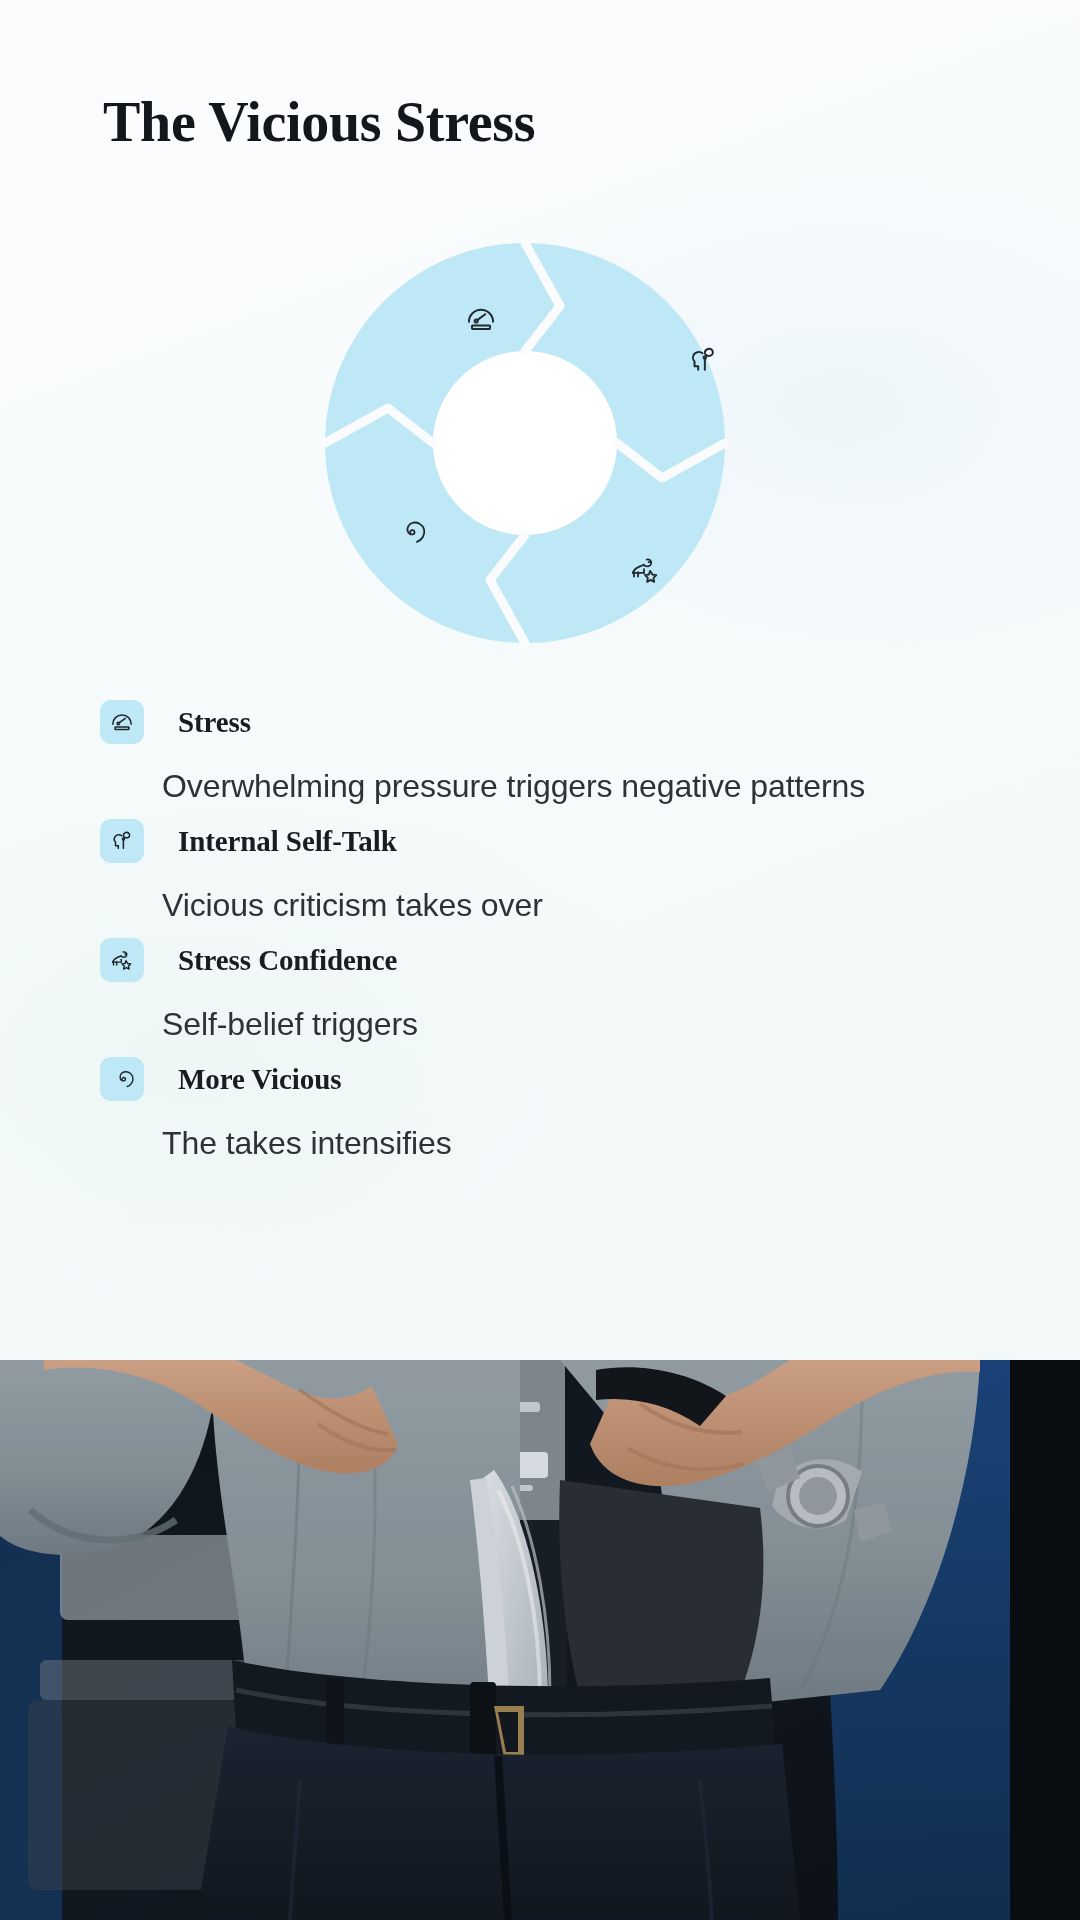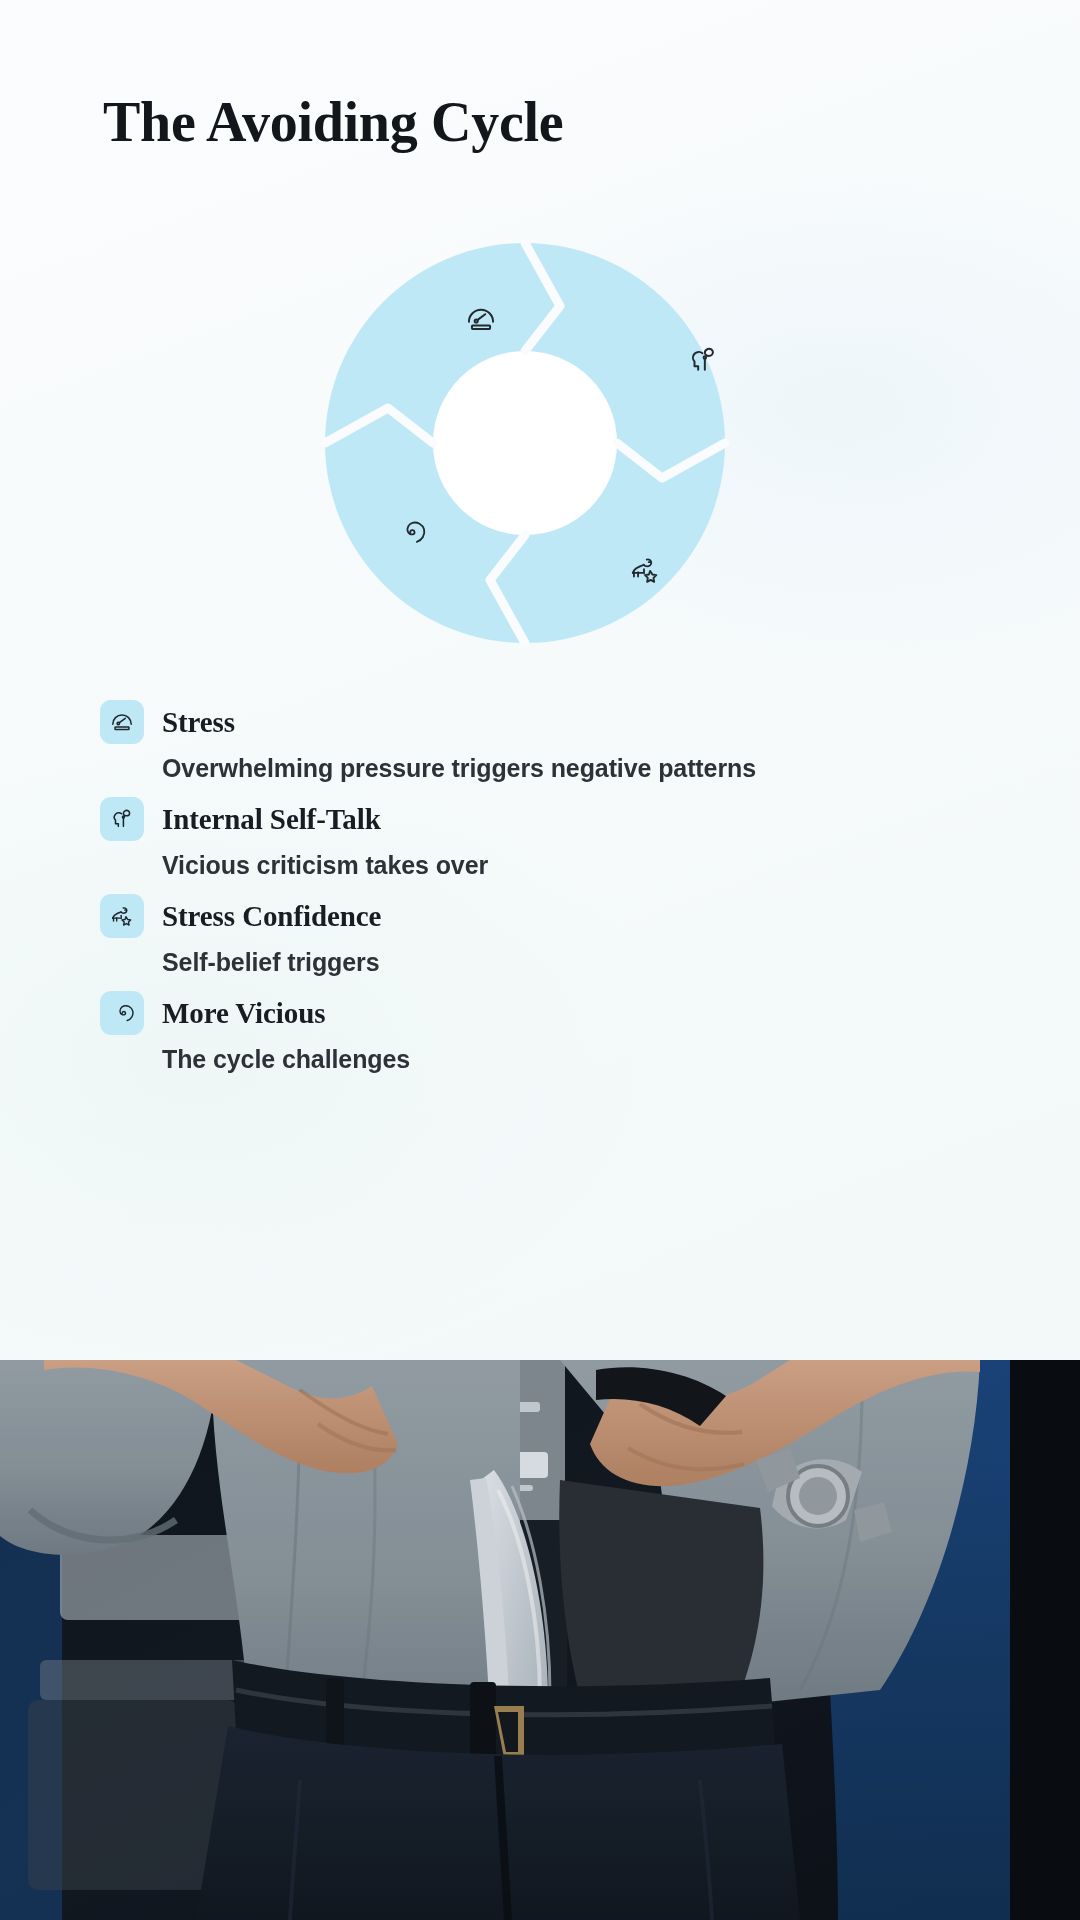--- a/index.html
+++ b/index.html
@@ -48,25 +48,25 @@
   .badge{
     width:44px;height:44px;border-radius:11px;
     background:#bfe8f7;
     display:flex;align-items:center;justify-content:center;
     flex:0 0 auto;color:#1d242b;
   }
   .badge svg{width:26px;height:26px;display:block;}
   .item-title{
     font-family:"Liberation Serif", serif;
     font-weight:700;font-size:29px;color:#181d23;
-    letter-spacing:-0.1px;white-space:nowrap;
+    letter-spacing:-0.1px;white-space:nowrap;margin-left:16px;
   }
   .item-desc{
-    margin-left:62px;margin-top:10px;
-    font-size:25px;color:#2c3238;font-weight:700;
+    margin-left:62px;margin-top:24px;
+    font-size:32px;color:#2c3238;font-weight:400;
     letter-spacing:-0.1px;
   }
   .footnote{
     position:absolute;left:100px;top:1238px;width:940px;
     font-size:25.5px;color:#22282e;letter-spacing:-0.2px;
   }
 
   
   .photo{
     position:absolute;left:0;top:1360px;width:1080px;height:560px;
@@ -74,21 +74,21 @@
   }
   .photo svg{position:absolute;left:0;top:0;width:1080px;height:560px;display:block;}
 </style>
 </head>
 <body>
 
 <div class="page">
 
   <div class="content">
 
-    <div class="title">The Avoiding Cycle</div>
+    <div class="title">The Vicious Stress</div>
 
     <div class="donut-wrap">
       <svg class="donut-svg" viewBox="0 0 470 470">
         <defs>
           <clipPath id="holeclip">
             <path d="M0 0H470V470H0Z M235 235 m-92 0 a92 92 0 1 0 184 0 a92 92 0 1 0 -184 0" clip-rule="evenodd"></path>
           </clipPath>
         </defs>
 
         <circle cx="235" cy="235" r="200" fill="#bfe8f7"></circle>
@@ -198,21 +198,21 @@
 
       <div class="item">
         <div class="item-head">
           <span class="badge">
             <svg viewBox="0 0 24 24" fill="none" stroke="currentColor" stroke-width="1.3" stroke-linecap="round" stroke-linejoin="round">
               <path d="M12.2 12.2a1.5 1.5 0 1 1 1.9 1.4 3 3 0 0 1-3.7-2.1 4.9 4.9 0 0 1 3.3-6 6.9 6.9 0 0 1 8.2 4.6c1 3.8-1.4 7.7-5.1 8.8"></path>
             </svg>
           </span>
           <span class="item-title">More Vicious</span>
         </div>
-        <div class="item-desc">The cycle challenges</div>
+        <div class="item-desc">The takes intensifies</div>
       </div>
 
     </div>
 
   </div>
 
   <div class="photo">
     <svg viewBox="0 0 1080 560" preserveAspectRatio="none">
       <defs>
         <linearGradient id="bgdark" x1="0" y1="0" x2="1" y2="1">

